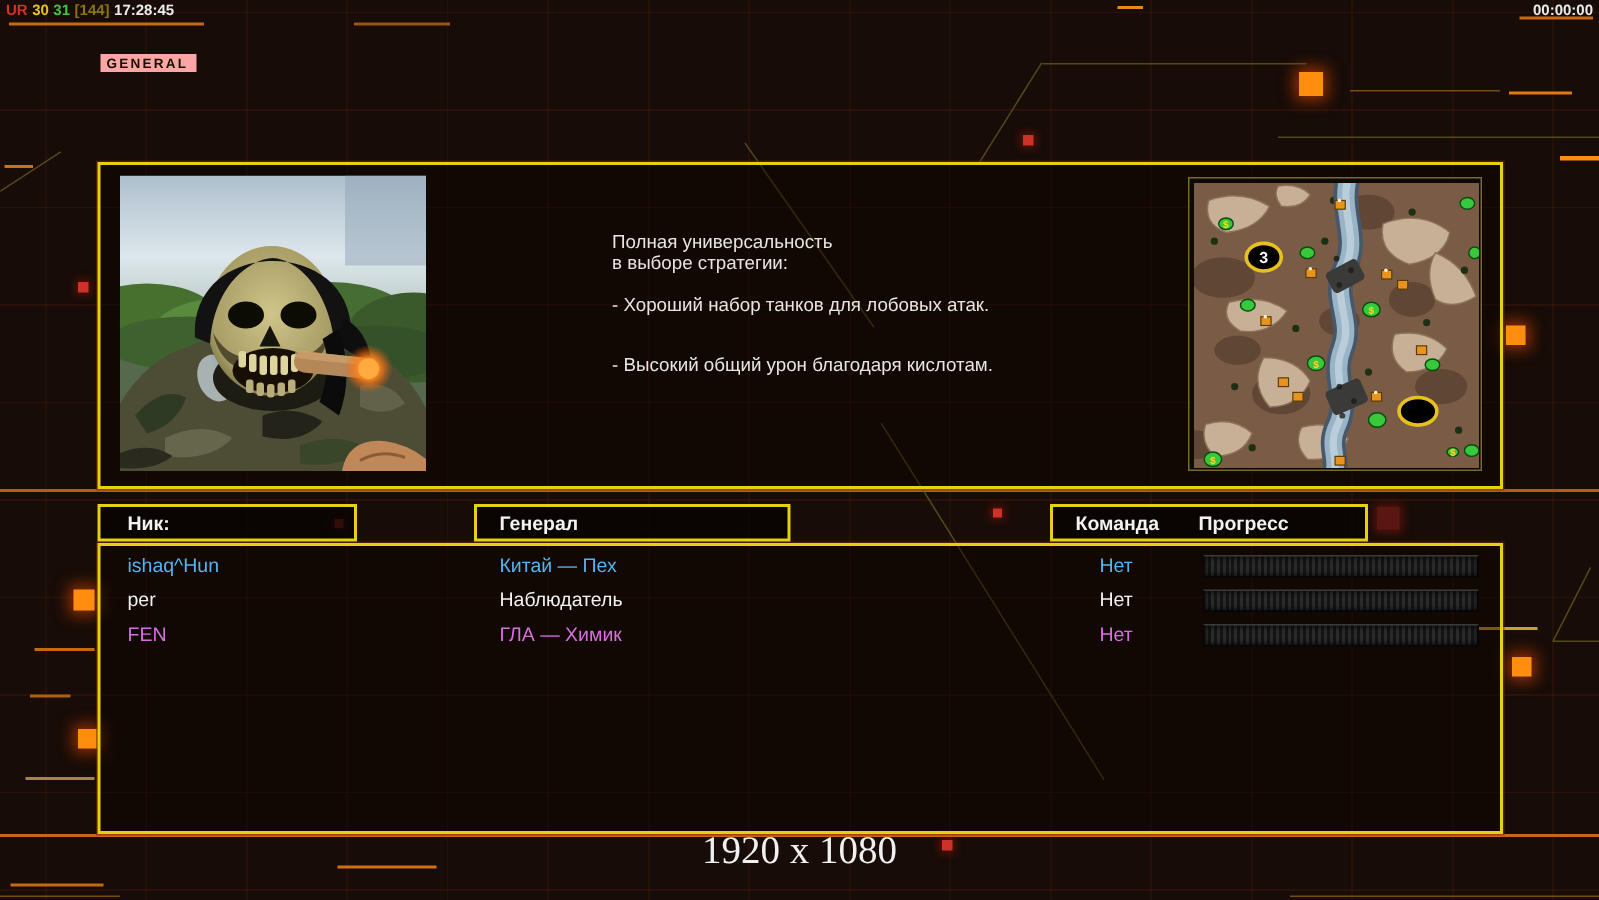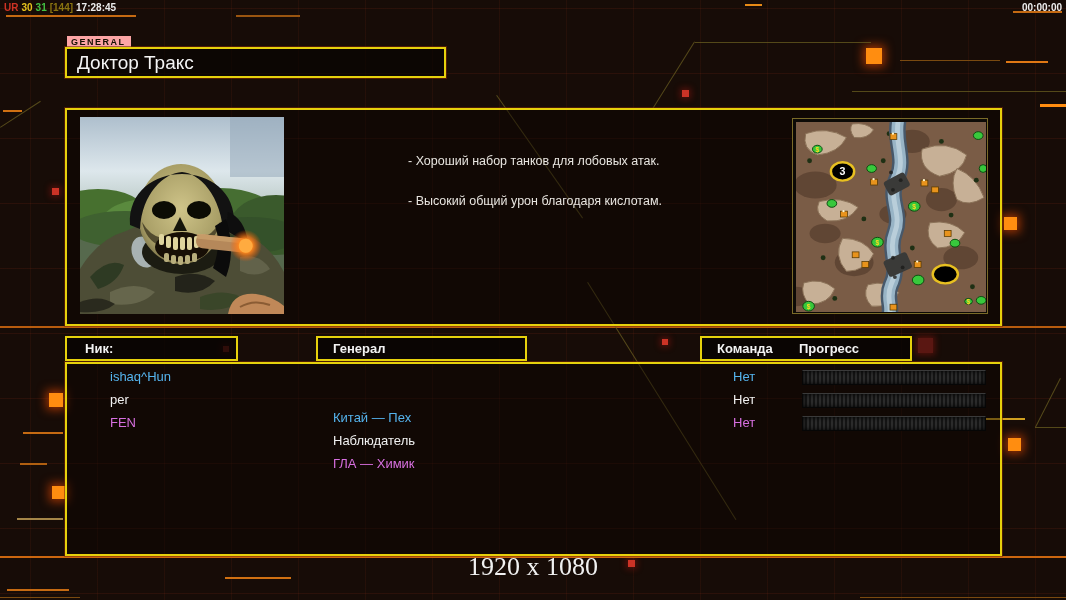--- a/index.html
+++ b/index.html
@@ -40,22 +40,22 @@
   .hdr-team .t1{position:absolute;left:15px;}
   .hdr-team .t2{position:absolute;left:97px;}
   
   .portrait{position:absolute;left:13px;top:7px;width:204px;height:197px;background:#000;}
   .minimap-frame{position:absolute;left:725px;top:8px;width:196px;height:196px;background:#0d0a06;
     border:1px solid #7a6a28;box-sizing:border-box;padding:3px;}
   .desc{position:absolute;left:341px;top:44px;width:380px;color:#e8e5e0;font-size:12.5px;line-height:14px;}
   .desc .p1{margin-bottom:14px;} .desc .p2{margin-bottom:26px;} .desc .p3{margin-bottom:12px;}
   
   .prow{position:absolute;left:0;width:100%;height:18px;font-size:13px;line-height:18px;}
-  .prow .nick{position:absolute;left:18px;margin-left:25px;}
-  .prow .gen{position:absolute;left:266px;margin-top:41px;}
+  .prow .nick{position:absolute;left:18px;}
+  .prow .gen{position:absolute;left:266px;}
   .prow .team{position:absolute;left:666px;}
   .pbar{position:absolute;left:735px;top:2px;width:182px;height:13px;
     background:repeating-linear-gradient(90deg,#2b2b2b 0 2px,#141414 2px 4px);
     border:1px solid #060606;border-top:1px solid #3a3a3a;box-shadow:inset 0 0 4px #000;}
   .c-cyan{color:#55b4ee;} .c-white{color:#f1f1f1;text-align:center;} .c-magenta{color:#d76fe0;}
   .resolution{position:absolute;left:0;top:552px;width:100%;text-align:center;z-index:5;
     color:#f0f0f0;font-family:Liberation Serif, serif;font-size:26px;}
 </style>
 </head>
 <body>
@@ -101,21 +101,20 @@
       <div class="ol" style="left: 0px; top: 127px; width: 48px; transform: rotate(-33deg);"></div>
       <div class="ol" style="left: 497px; top: 95px; width: 150px; transform: rotate(55deg);"></div>
     </div>
 
   <div class="debug">
     <span class="d-ur">UR</span><span class="d-fps">30</span><span class="d-v2">31</span><span class="d-br">[144]</span><span class="d-clock">17:28:45</span>
   </div>
   <div class="timer">00:00:00</div>
 
   <div class="general-tab">GENERAL</div>
-  <div class="title-box">Доктор Тракс</div>
 
   <div class="main-panel">
 
     <div class="portrait">
       <svg width="204" height="197" viewBox="0 0 204 197">
         <defs>
           <linearGradient id="sky" x1="0" y1="0" x2="0" y2="1">
             <stop offset="0" stop-color="#aebfcd"></stop>
               <stop offset="0.45" stop-color="#dde7ec"></stop>
               <stop offset="1" stop-color="#9fb2a6"></stop>
@@ -190,20 +189,24 @@
           <circle cx="166" cy="124" r="16" fill="url(#tipGlow)"></circle>
           <circle cx="166" cy="124" r="7" fill="#ffab40"></circle>
         </g>
 
         <path d="M148,197 q4,-22 28,-20 q16,2 28,12 l0,8 z" fill="#c08858"></path>
         <path d="M160,190 q14,-8 30,-2" stroke="#8a5c34" stroke-width="2" fill="none"></path>
       </svg>
     </div>
 
     <div class="desc">
+      <div class="p1">
+        <div>Полная универсальность</div>
+        <div>в выборе стратегии:</div>
+      </div>
       <div class="p2">
         <div>- Хороший набор танков для лобовых атак.</div>
       </div>
       <div class="p4">
         <div>- Высокий общий урон благодаря кислотам.</div>
       </div>
     </div>
 
     <div class="minimap-frame">
       <svg width="190" height="190" viewBox="0 0 196 196">

